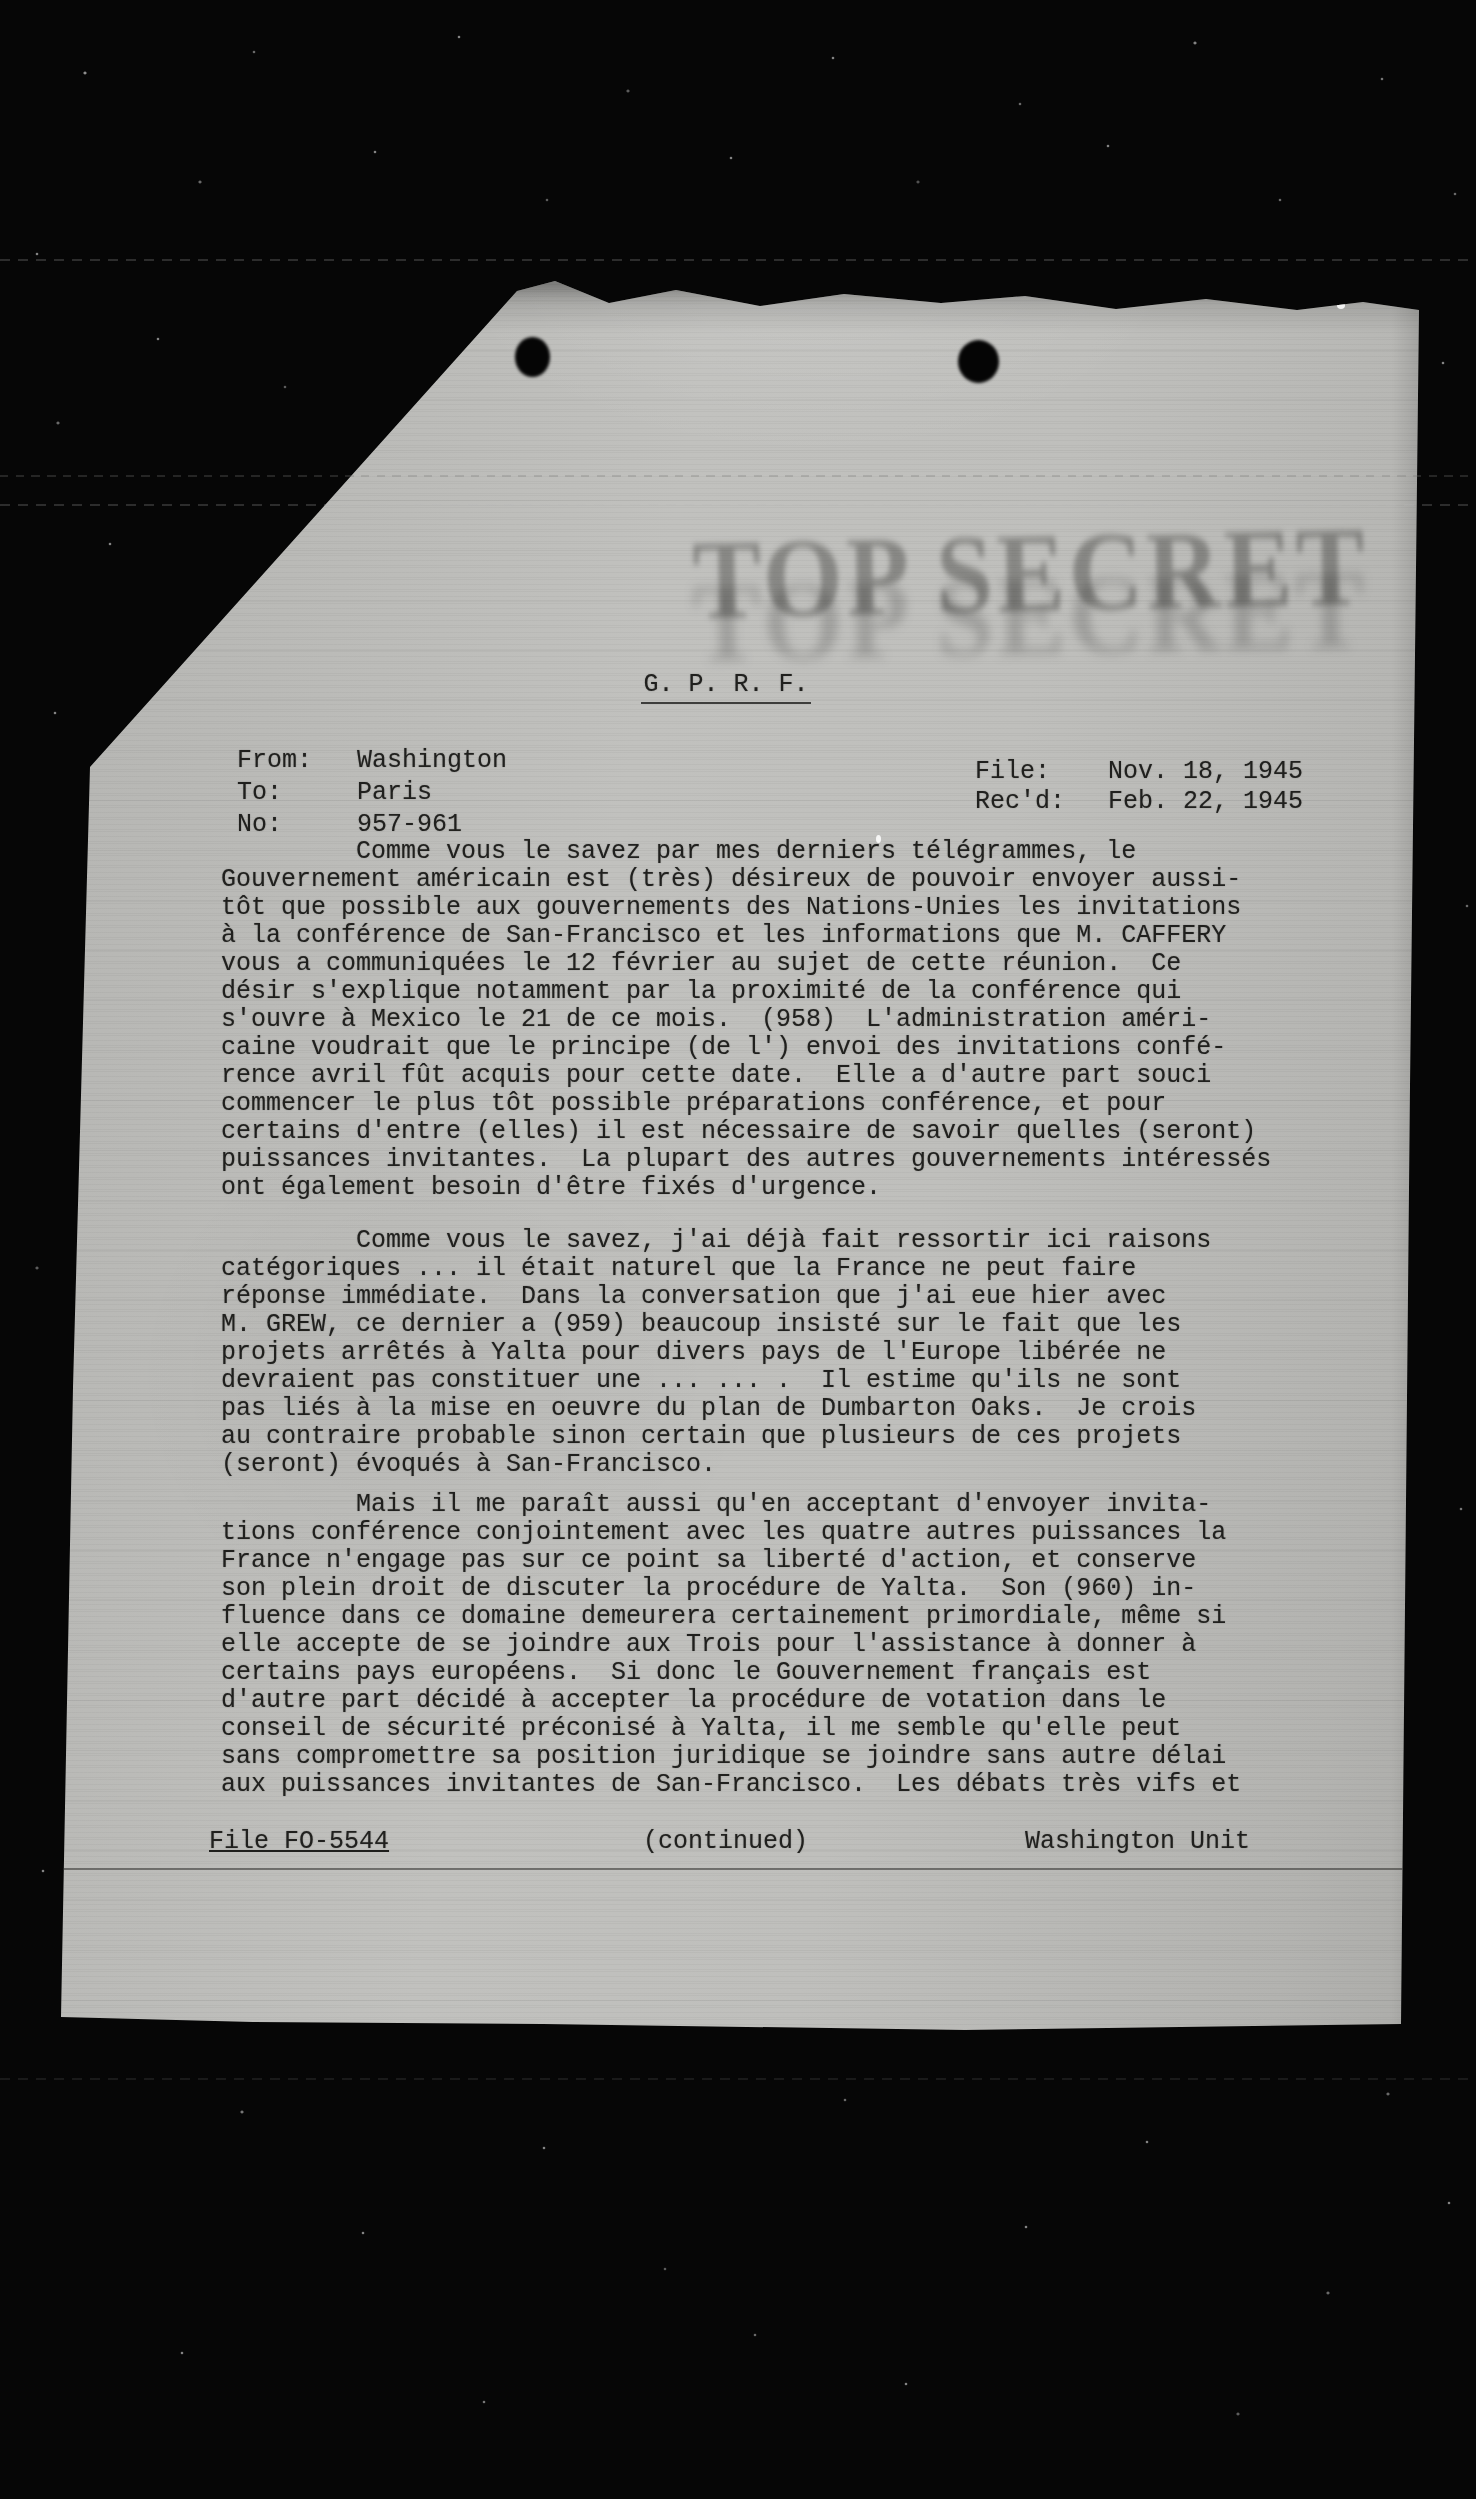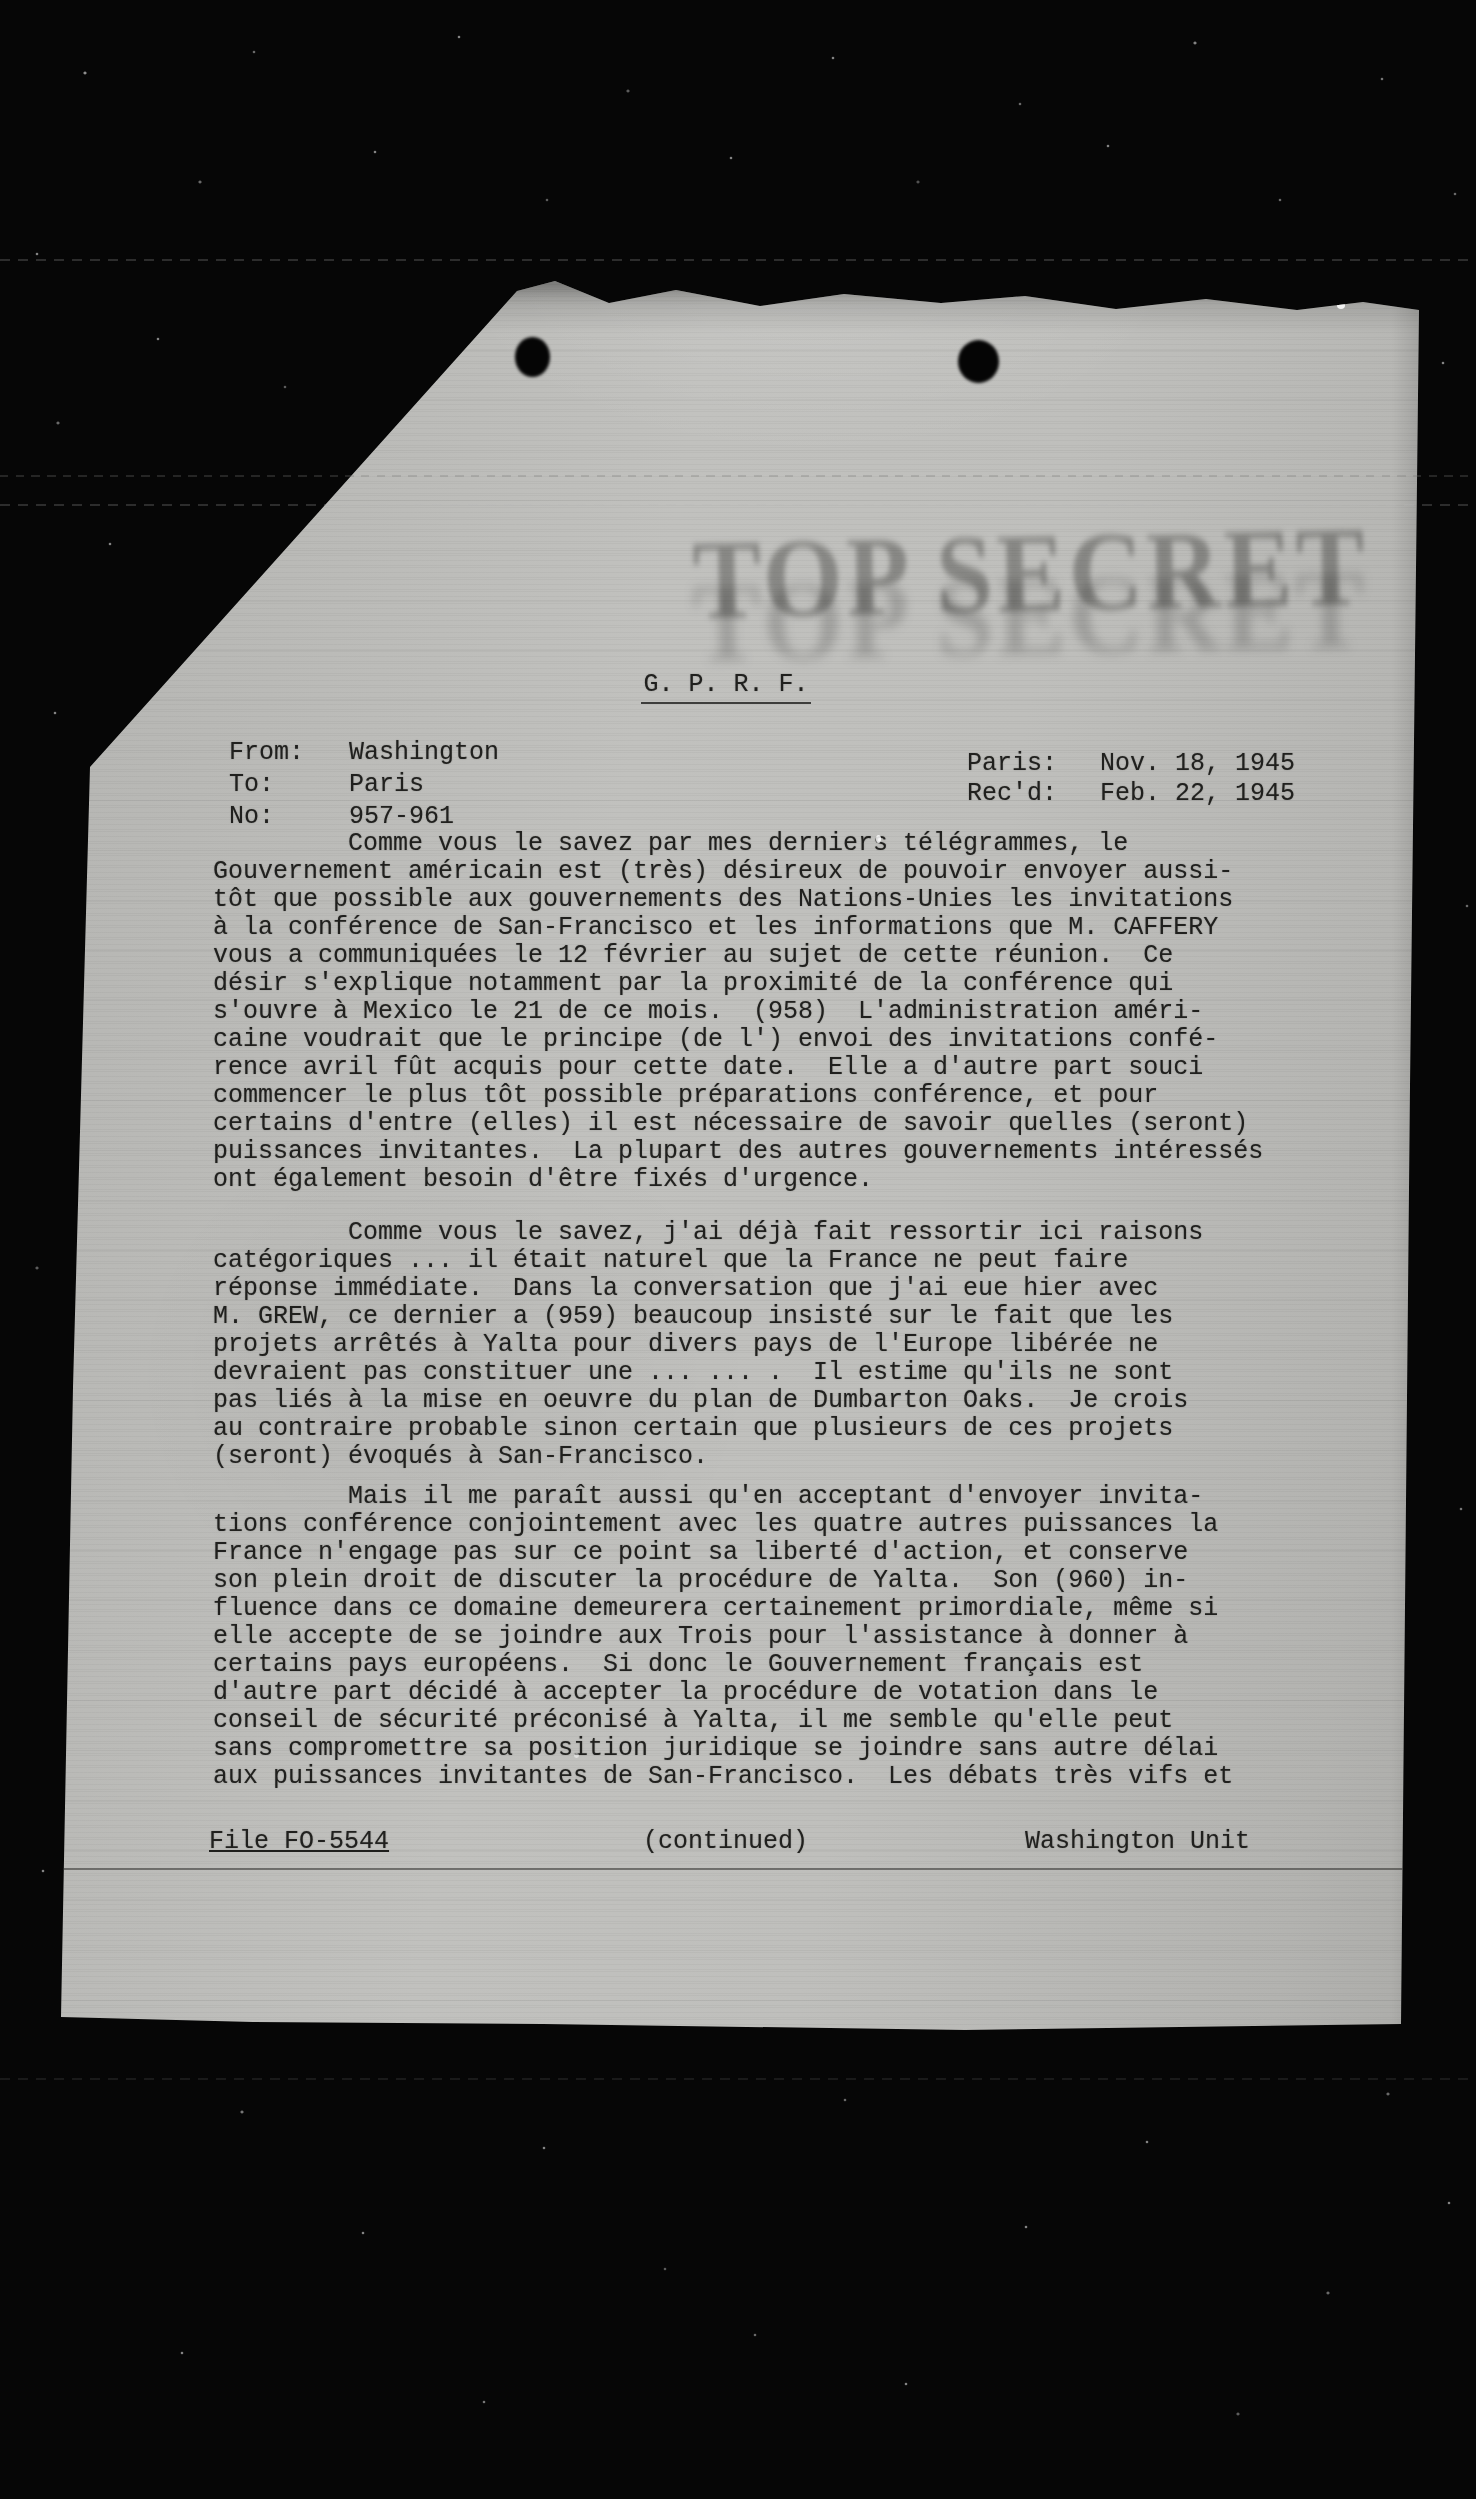--- a/index.html
+++ b/index.html
@@ -54,21 +54,21 @@
     text-align:center;white-space:nowrap;letter-spacing:3.6px;
     transform:rotate(-1.2deg) scaleX(.92);transform-origin:center;}
   .stamp-main{color:rgba(35,35,33,.36);filter:blur(3px);}
   .stamp-ghost{top:551px;color:rgba(35,35,33,.20);filter:blur(5.4px);}
   .hole{position:absolute;background:#050505;border-radius:50%;filter:blur(1.5px);}
   .hole-left{left:515px;top:337px;width:35px;height:40px;}
   .hole-right{left:958px;top:340px;width:41px;height:43px;}
   .ink{color:rgba(24,24,22,.92);text-shadow:0 0 1.2px rgba(24,24,22,.40);filter:blur(0.2px);}
   .heading{position:absolute;left:641px;top:671px;height:31px;font-size:25px;line-height:28px;
     padding:0 2.4px;border-bottom:2.4px solid rgba(24,24,22,.78);white-space:pre;text-align:right;}
-  pre.block{position:absolute;margin:8px;font-family:"Liberation Mono", monospace;font-size:25px;white-space:pre;}
+  pre.block{position:absolute;margin:16px;font-family:"Liberation Mono", monospace;font-size:25px;white-space:pre;}
   .labels-left{left:221px;top:729px;line-height:32px;}
   .values-left{left:341px;top:729px;line-height:32px;}
   .labels-right{left:959px;top:741px;line-height:30px;}
   .values-right{left:1092px;top:741px;line-height:30px;}
   .para{font-size:25px;line-height:28px;}
   .para1{left:205px;top:822px;}
   .para2{left:205px;top:1211px;}
   .para3{left:205px;top:1475px;}
   .footer-item{position:absolute;top:1828px;font-size:25px;line-height:28px;white-space:pre;}
   .footer-file{left:209px;text-decoration:underline;}
@@ -103,21 +103,21 @@
     <div class="hole hole-right"></div>
 
     <div class="heading ink">G. P. R. F.</div>
 
     <pre class="block labels-left ink">From:
 To:
 No:</pre>
     <pre class="block values-left ink">Washington
 Paris
 957-961</pre>
-    <pre class="block labels-right ink">Paris:
+    <pre class="block labels-right ink">File:
 Rec'd:</pre>
     <pre class="block values-right ink">Nov. 18, 1945
 Feb. 22, 1945</pre>
 
     <pre class="block para para1 ink">         Comme vous le savez par mes derniers télégrammes, le
 Gouvernement américain est (très) désireux de pouvoir envoyer aussi-
 tôt que possible aux gouvernements des Nations-Unies les invitations
 à la conférence de San-Francisco et les informations que M. CAFFERY
 vous a communiquées le 12 février au sujet de cette réunion.  Ce
 désir s'explique notamment par la proximité de la conférence qui

